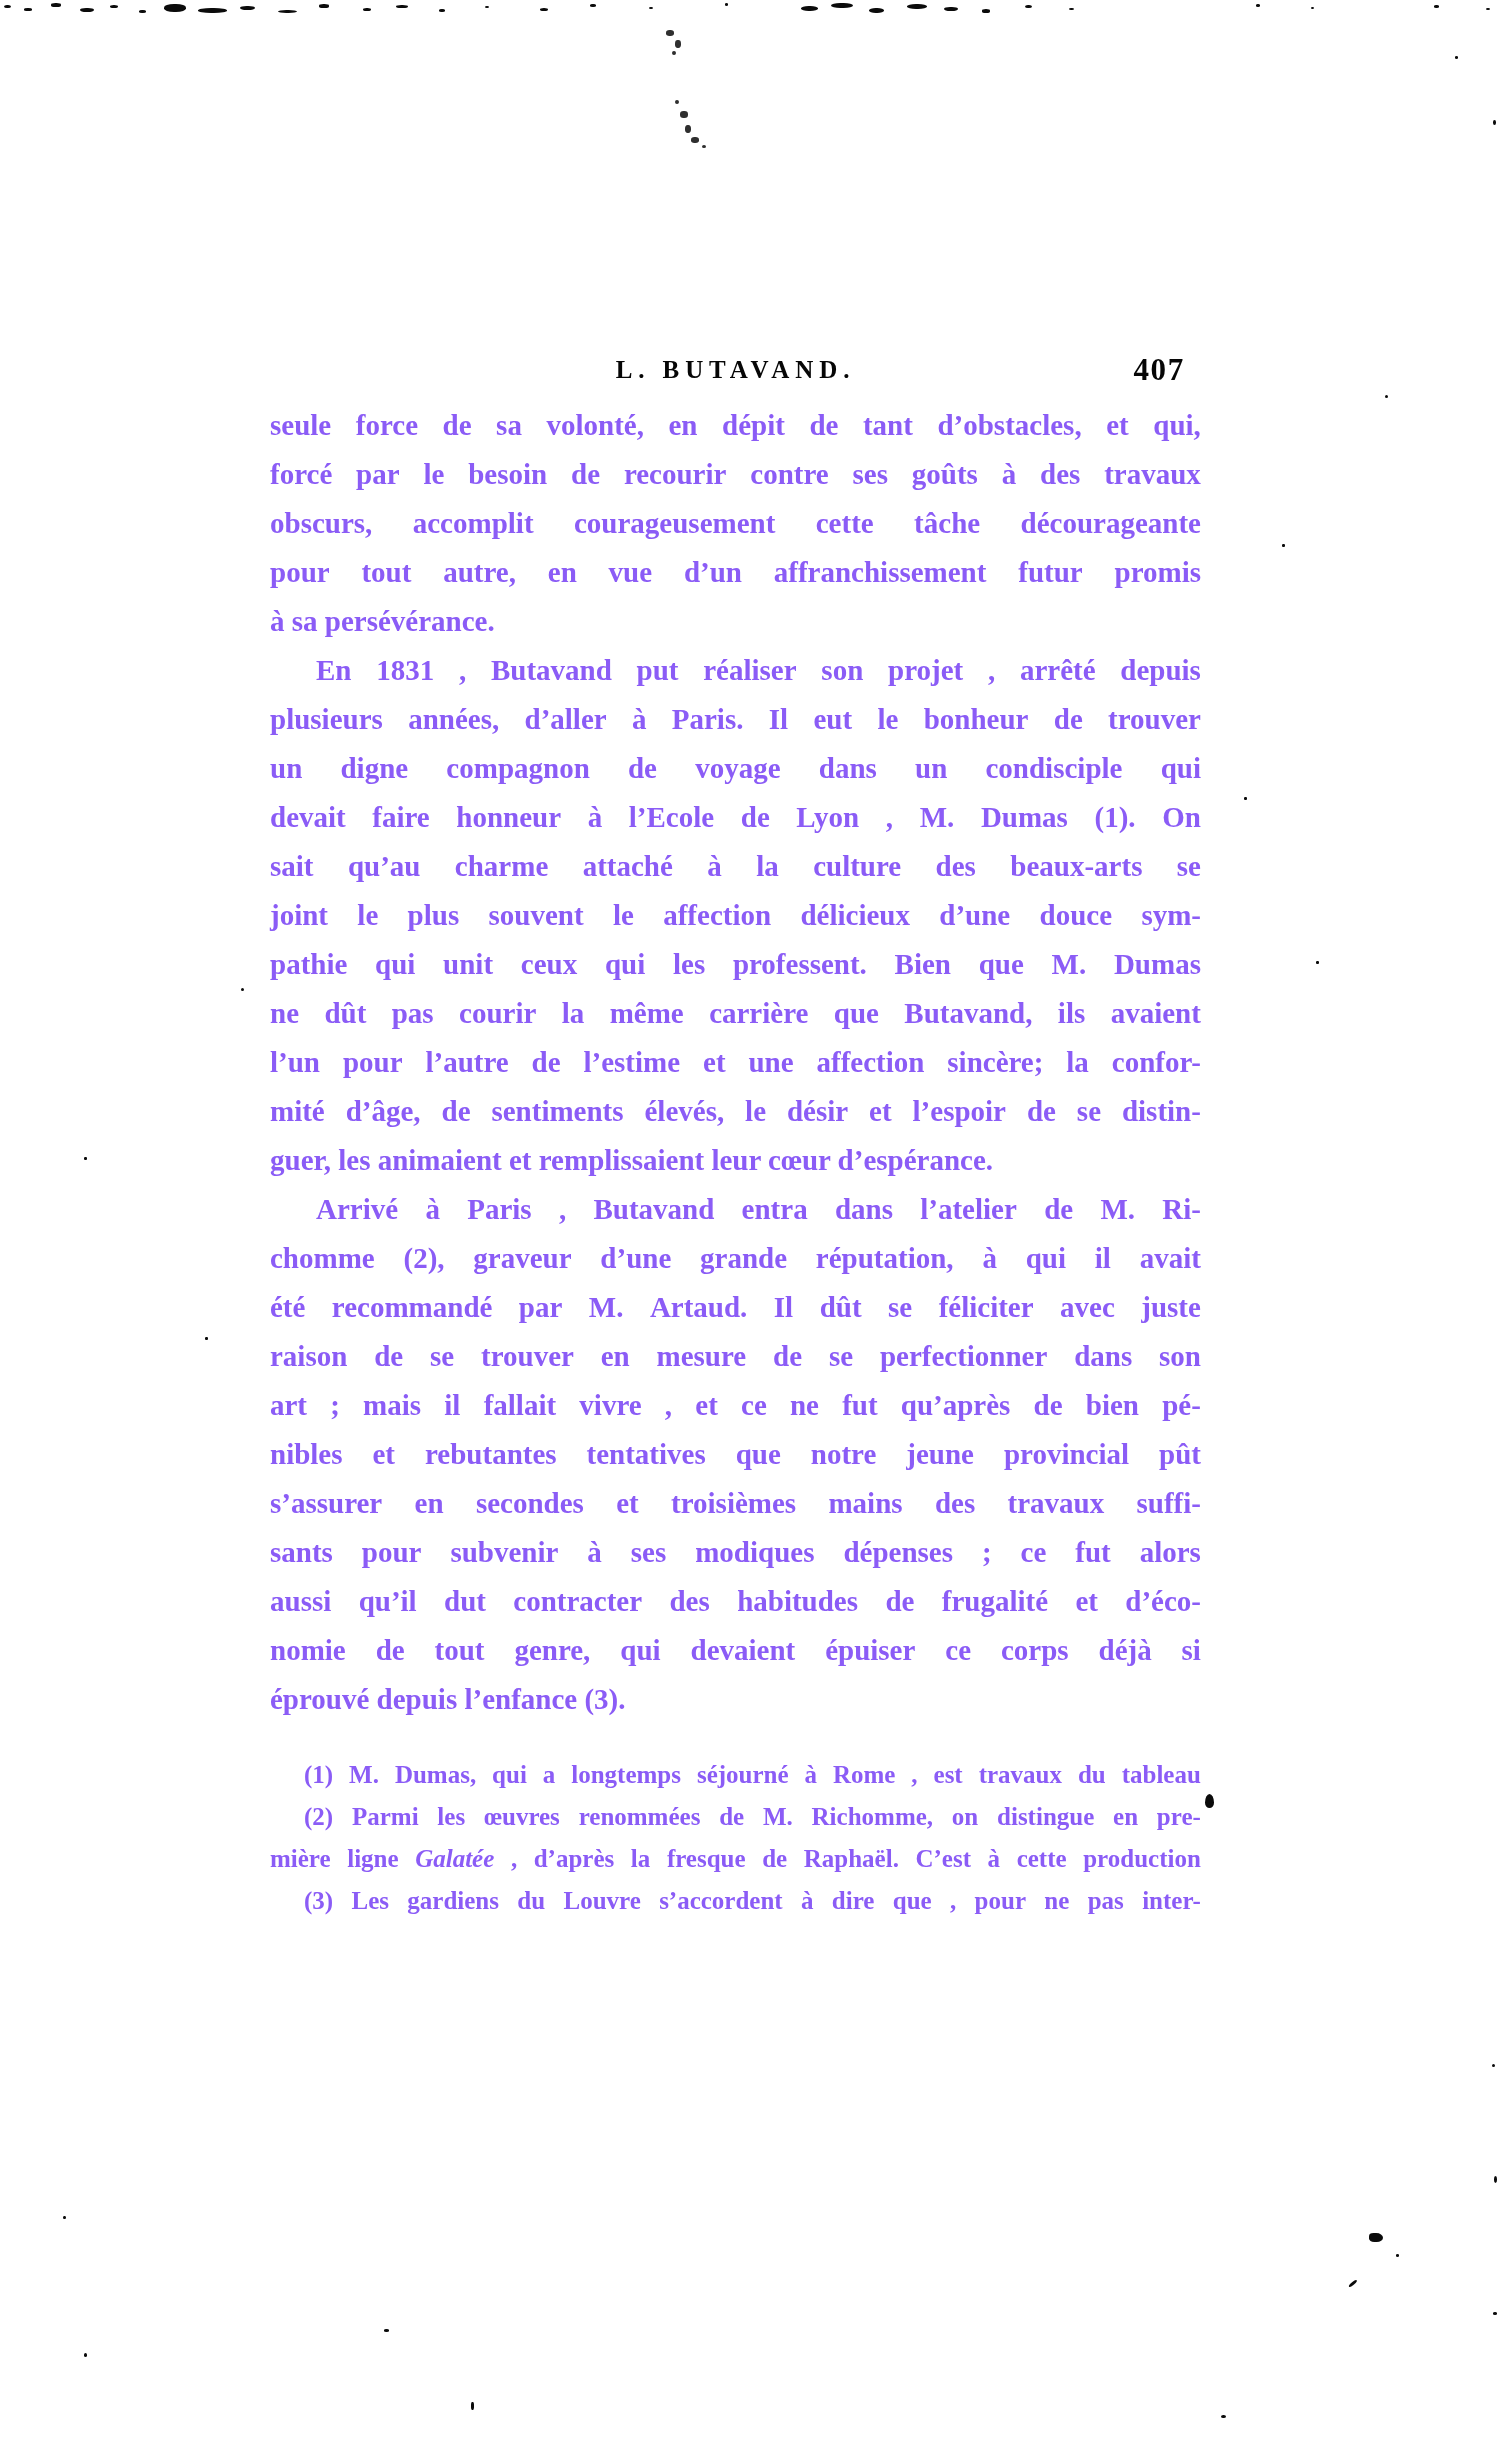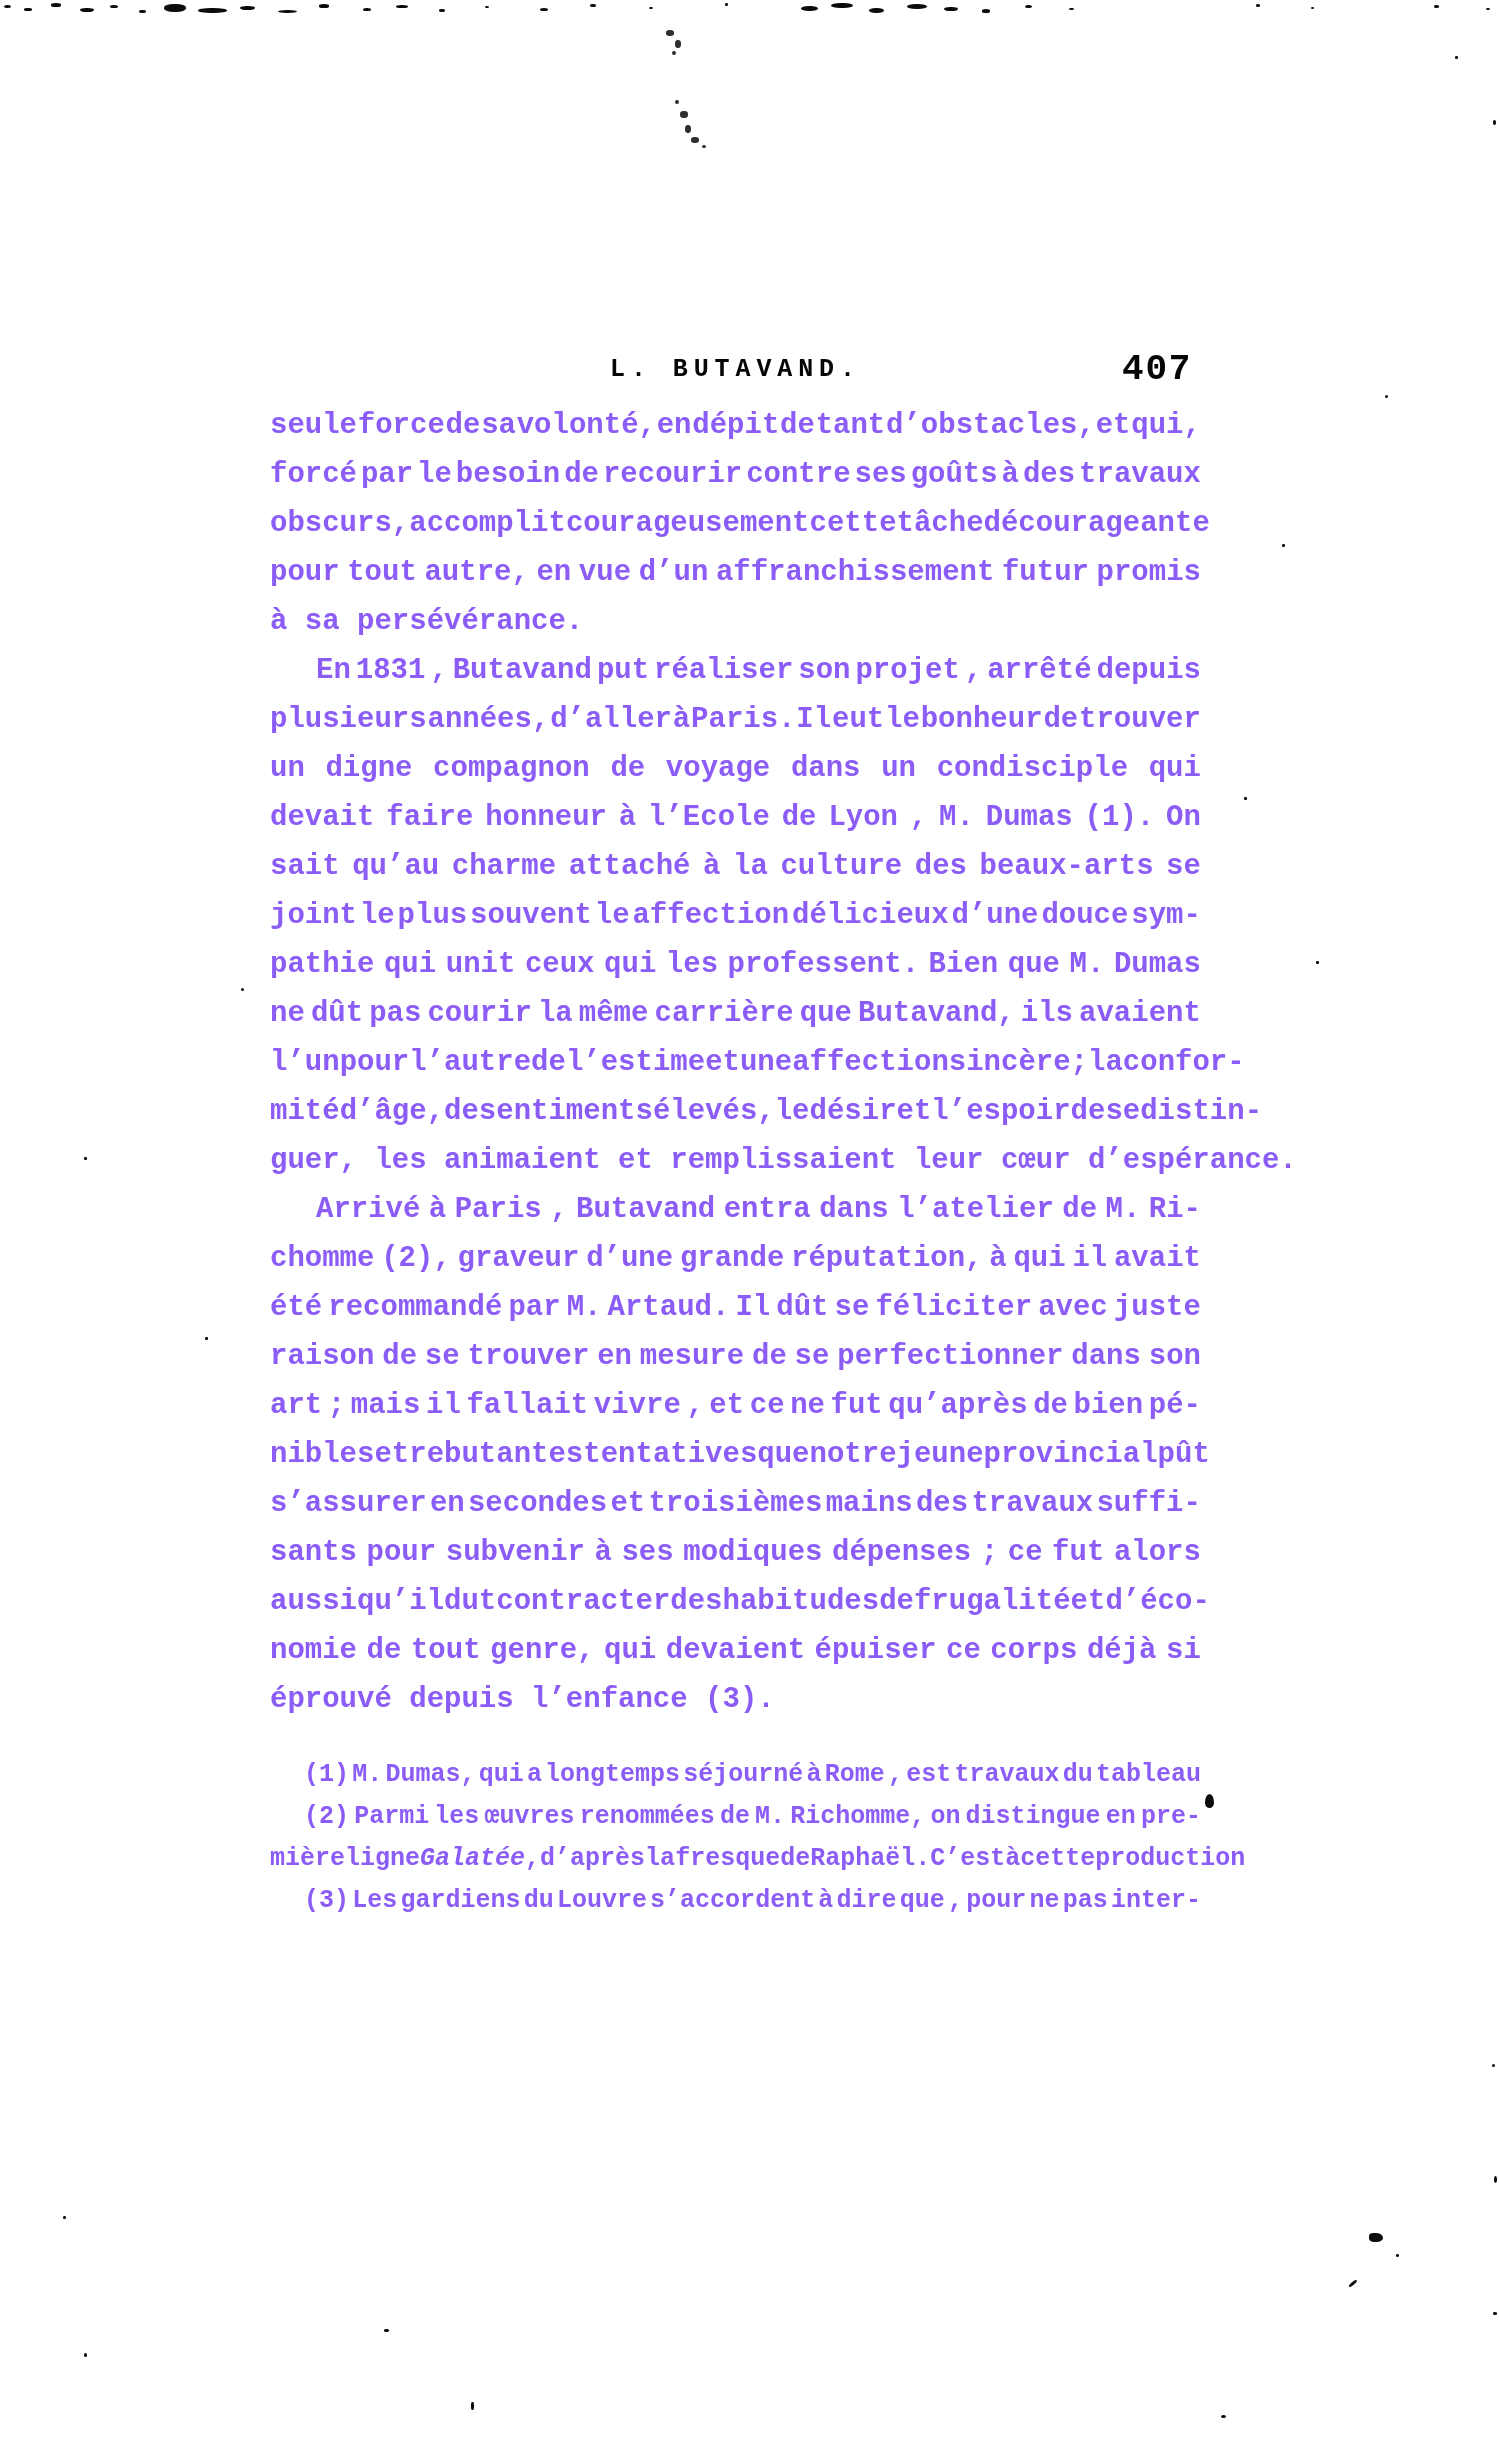--- a/index.html
+++ b/index.html
@@ -4,33 +4,33 @@
 <style>
   html,body{margin:0;padding:0;}
   body{
     width:1499px;height:2462px;
     background:#ffffff;
     position:relative;
     overflow:hidden;
     font-family:"Liberation Serif","DejaVu Serif",serif;
     color:#060606;
   }
-  .page{position:absolute;inset:0;font-family:Liberation Mono, monospace;}
+  .page{position:absolute;inset:0;}
 
   
   .header{
     position:absolute;left:270px;top:350px;width:931px;height:39px;
     text-align:center;
   }
   .running-title{
     font-size:25px;font-weight:700;letter-spacing:5.9px;line-height:39px;
   }
   .page-number{
-    position:absolute;right:9px;top:0;
-    font-size:36px;font-weight:700;letter-spacing:1.7px;line-height:39px;
+    position:absolute;right:16px;top:0;
+    font-size:31px;font-weight:700;letter-spacing:1.7px;line-height:39px;
   }
 
   
   .body-text{position:absolute;left:270px;top:401px;width:931px;}
   .fns{position:absolute;left:270px;top:1754px;width:931px;}
 
   .line{
     position:relative;white-space:nowrap;font-weight:700;color:#8b5cf6;
   }
   .body-text .line{height:49px;line-height:49px;font-size:29px;}

